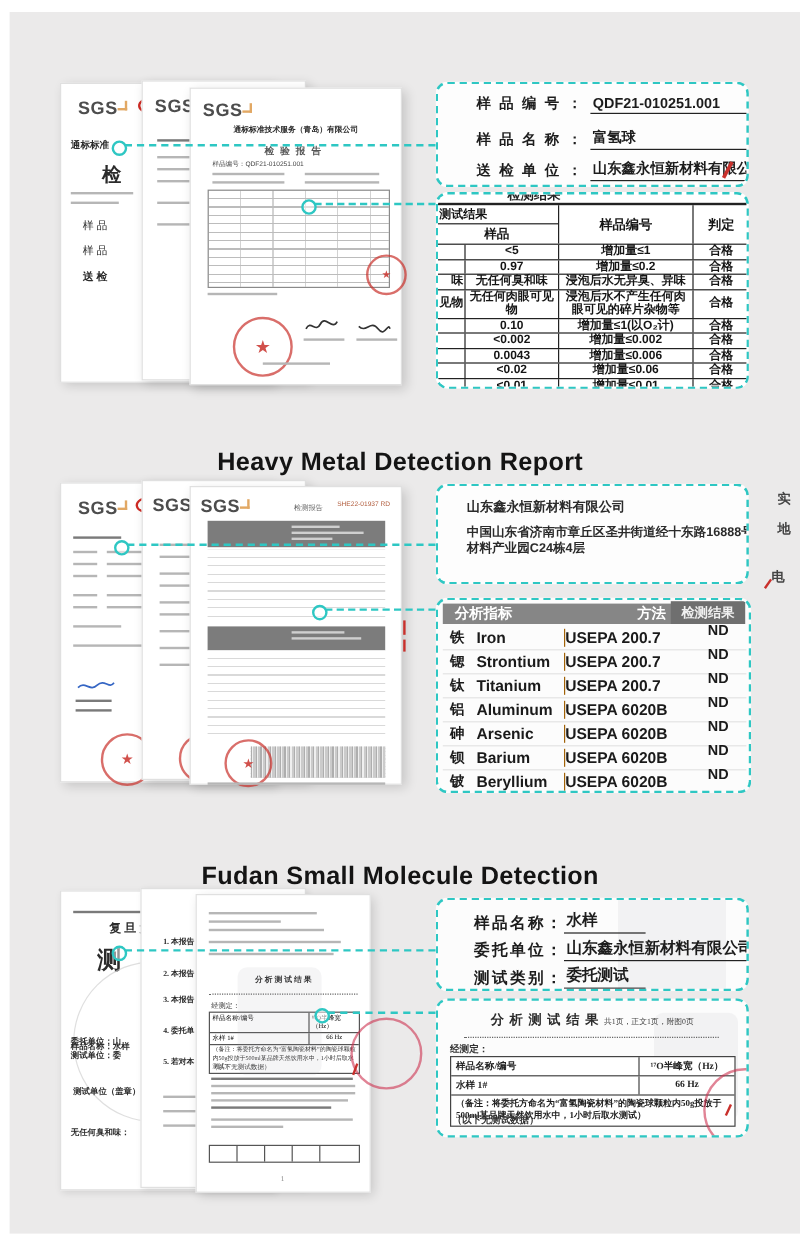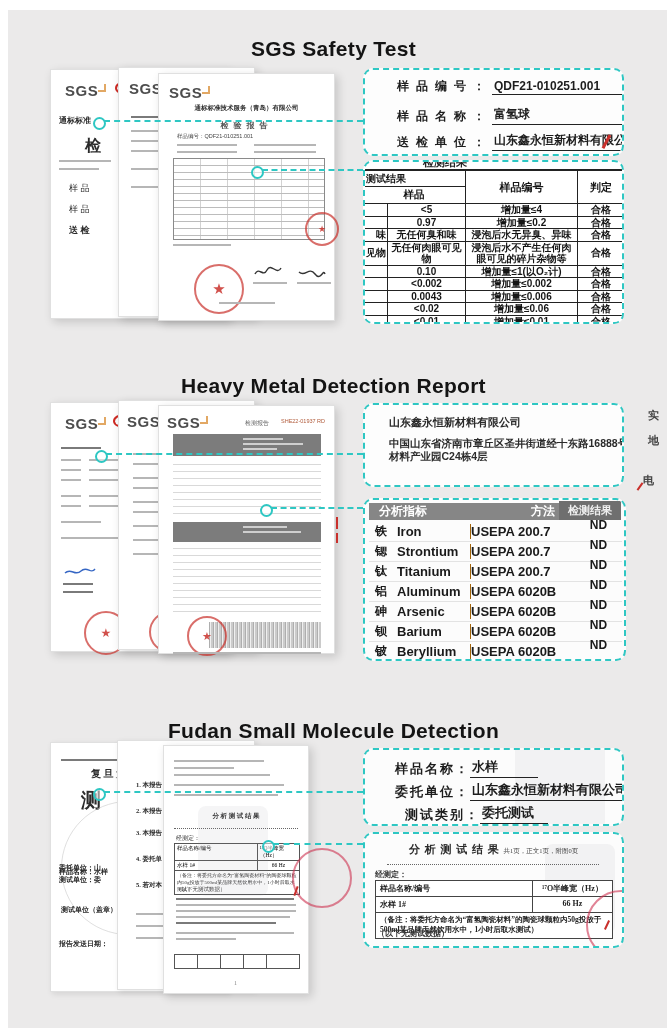--- a/index.html
+++ b/index.html
@@ -82,21 +82,20 @@
   .arc{position:absolute;border:2.5px solid rgba(205,50,80,.6);border-radius:50%;}
   .mini{position:absolute;color:#333;white-space:nowrap;}
 </style>
 </head>
 <body>
 
 <div class="stage">
   <div class="panel"></div>
 
   <div class="sec" style="top:0;">
-    <h2 class="sec-title" style="top:20px;">SGS Safety Test</h2>
 
     <div class="page" style="left:50px;top:69px;width:177px;height:248px;">
       <span class="sgs" style="left:14px;top:12px;">SGS</span>
       <span class="ma" style="left:64px;top:10px;">MA</span>
       <span class="doc-line" style="left:8px;top:45px;font-size:8px;font-weight:700;">通标标准</span>
       <span class="doc-line" style="left:34px;top:66px;font-size:16px;font-weight:700;">检</span>
       <span class="doc-line" style="left:18px;top:112px;font-size:9px;">样 品</span>
       <span class="doc-line" style="left:18px;top:133px;font-size:9px;">样 品</span>
       <span class="doc-line" style="left:18px;top:154px;font-size:9px;font-weight:bold;">送 检</span>
       <span class="bar" style="left:8px;top:90px;width:52px;"></span>
@@ -169,21 +168,21 @@
           <div class="t1-h1">
             <div class="t1-h1a">测试结果</div>
             <div class="t1-h1b">样品</div>
           </div>
           <div class="t1-h2">样品编号</div>
           <div class="t1-h3">判定</div>
         </div>
         <div class="t1-r">
             <div class="c f"></div>
             <div class="c s">&lt;5</div>
-            <div class="c rq">增加量≤4</div>
+            <div class="c rq">增加量≤1</div>
             <div class="c vd">合格</div>
           </div>
         <div class="t1-r">
             <div class="c f"></div>
             <div class="c s">0.97</div>
             <div class="c rq">增加量≤0.2</div>
             <div class="c vd">合格</div>
           </div>
         <div class="t1-r">
             <div class="c f">味</div>
@@ -376,21 +375,21 @@
 
     <div class="page" style="left:50px;top:52px;width:177px;height:248px;box-shadow:2px 2px 6px rgba(0,0,0,.1);">
       <span class="bar bard" style="left:10px;top:16px;width:96px;height:1.5px;"></span>
       <span class="doc-line serif" style="left:40px;top:24px;font-size:10px;font-weight:700;">复 旦 大</span>
       <span class="doc-line serif" style="left:30px;top:44px;font-size:20px;font-weight:700;">测</span>
       <div class="wm-circle" style="left:10px;top:58px;width:132px;height:132px;"></div>
       <span class="doc-line serif" style="left:8px;top:124px;font-size:7px;font-weight:700;">样品名称：水样</span>
       <span class="doc-line serif" style="left:8px;top:120px;font-size:7px;font-weight:700;">委托单位：山</span>
       <span class="doc-line serif" style="left:8px;top:132px;font-size:7px;font-weight:700;">测试单位：委</span>
       <span class="doc-line serif" style="left:10px;top:162px;font-size:7px;font-weight:700;">测试单位（盖章）：</span>
-      <span class="doc-line serif" style="left:8px;top:196px;font-size:7px;font-weight:700;">报告发送日期：</span>
+      <span class="doc-line serif" style="left:8px;top:196px;font-size:7px;font-weight:700;">无任何臭和味：</span>
     </div>
 
     <div class="page" style="left:117px;top:50px;width:136px;height:248px;box-shadow:2px 2px 6px rgba(0,0,0,.1);">
       <span class="doc-line serif" style="left:18px;top:40px;font-size:6.5px;font-weight:700;">1. 本报告</span>
       <span class="doc-line serif" style="left:18px;top:66px;font-size:6.5px;font-weight:700;">2. 本报告</span>
       <span class="doc-line serif" style="left:18px;top:88px;font-size:6.5px;font-weight:700;">3. 本报告</span>
       <span class="doc-line serif" style="left:18px;top:114px;font-size:6.5px;font-weight:700;">4. 委托单</span>
       <span class="doc-line serif" style="left:18px;top:140px;font-size:6.5px;font-weight:700;">5. 若对本</span>
       <span class="bar" style="left:18px;top:172px;width:40px;"></span>
       <span class="bar" style="left:18px;top:184px;width:36px;"></span>
@@ -446,21 +445,21 @@
     <div class="dashbox" style="left:363px;top:58px;width:257px;height:74px;background:#fcfcfc;">
       <div class="wm" style="left:150px;top:-10px;width:90px;height:90px;"></div>
       <div class="kv kv3 serif" style="left:30px;top:8px;">
         <span class="lab serif">样品名称：</span>
         <span class="val serif">水样</span>
       </div>
       <div class="kv kv3 serif" style="left:30px;top:31px;">
         <span class="lab serif">委托单位：</span>
         <span class="val serif">山东鑫永恒新材料有限公司</span>
       </div>
-      <div class="kv kv3 serif" style="left:40px;top:54px;">
+      <div class="kv kv3 serif" style="left:30px;top:54px;">
         <span class="lab serif">测试类别：</span>
         <span class="val serif">委托测试</span>
       </div>
     </div>
 
     <div class="dashbox" style="left:363px;top:142px;width:257px;height:112px;background:#fcfcfc;">
       <div class="wm" style="left:180px;top:10px;width:70px;height:90px;"></div>
       <div class="doc-line serif" style="left:0;top:8px;width:257px;text-align:center;font-size:11px;font-weight:700;letter-spacing:1px;">
         <span>分 析 测 试 结 果</span>
         <span style="font-size:6.5px;font-weight:400;letter-spacing:0;color:#444;">共1页，正文1页，附图0页</span>

